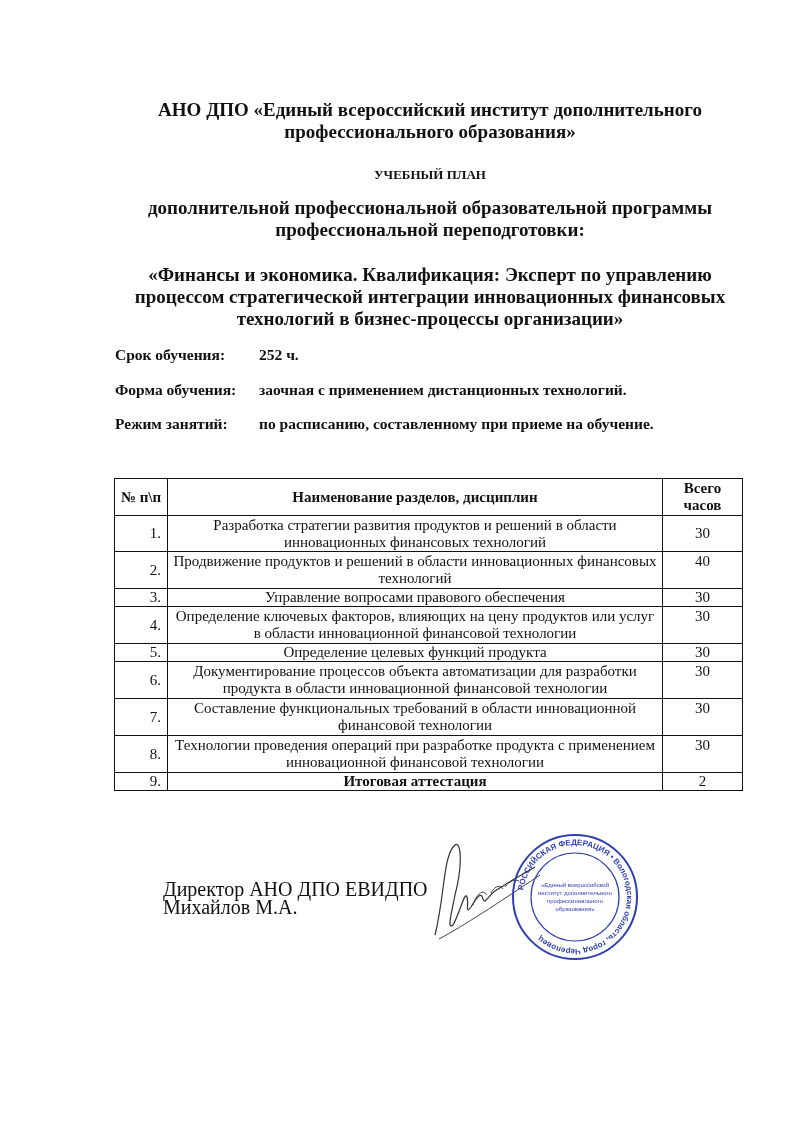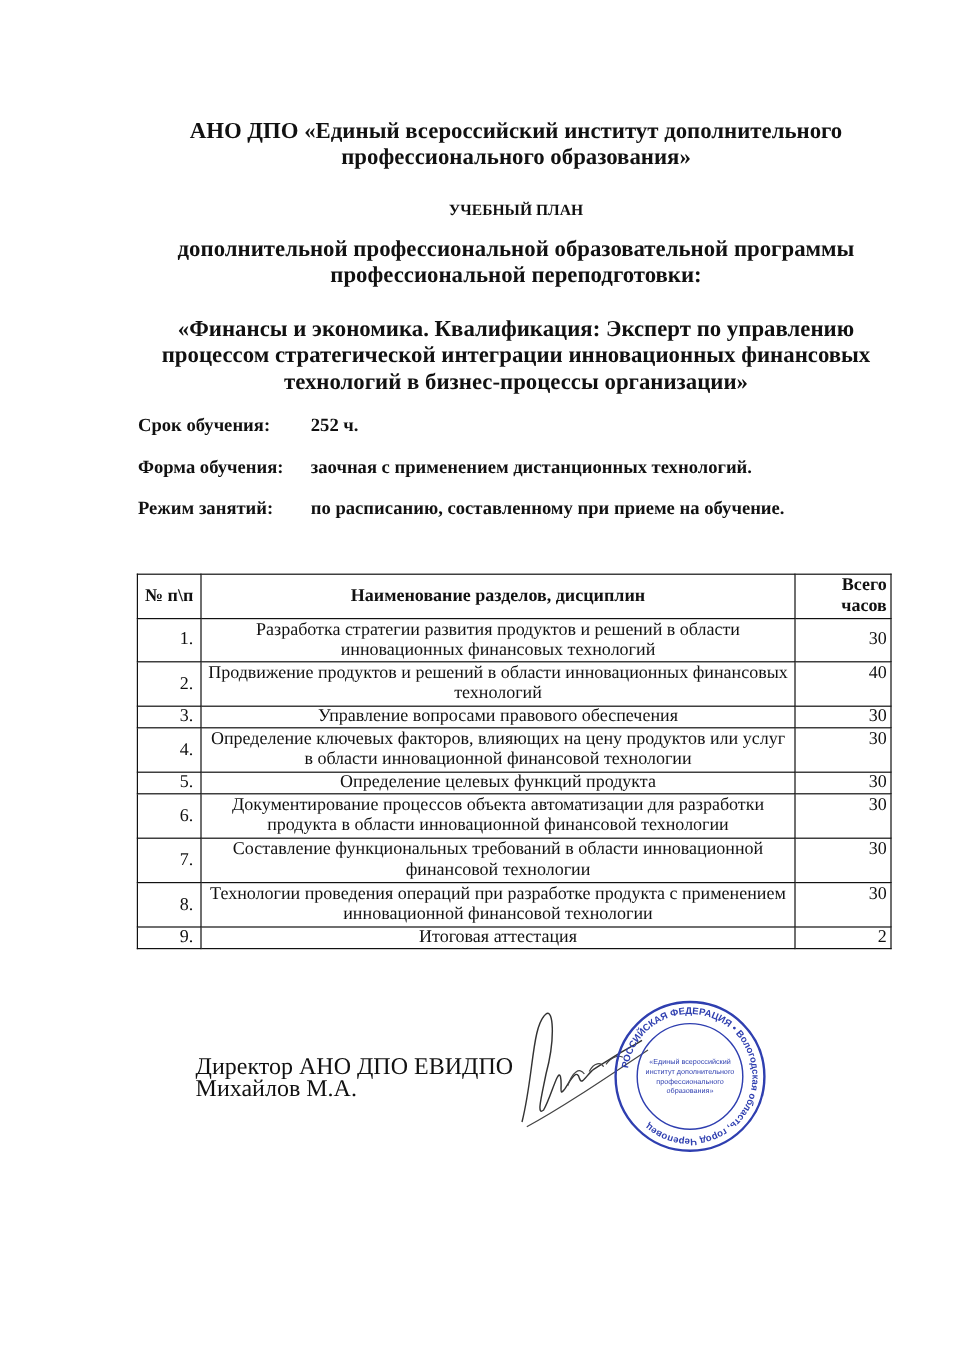--- a/index.html
+++ b/index.html
@@ -61,25 +61,25 @@
       padding: 0 3px;
       vertical-align: middle;
     }
     table.plan th {
       font-weight: bold;
       font-size: 15px;
       height: 36px;
     }
     .c-num { width: 43px; text-align: right; padding-right: 6px !important; }
     .c-name { text-align: center; }
-    .c-hours { width: 73px; text-align: right; }
+    .c-hours { width: 73px; text-align: center; }
     td.c-hours.top { vertical-align: top; padding-top: 1px; }
     tr.two td { height: 35px; }
     tr.one td { height: 17px; }
-    .bold { font-weight: normal; }
+    .bold { font-weight: bold; }
 
     .signature {
       position: absolute;
       left: 163px;
       top: 880px;
       font-size: 20px;
       line-height: 18px;
     }
     .sig-mark {
       position: absolute;

